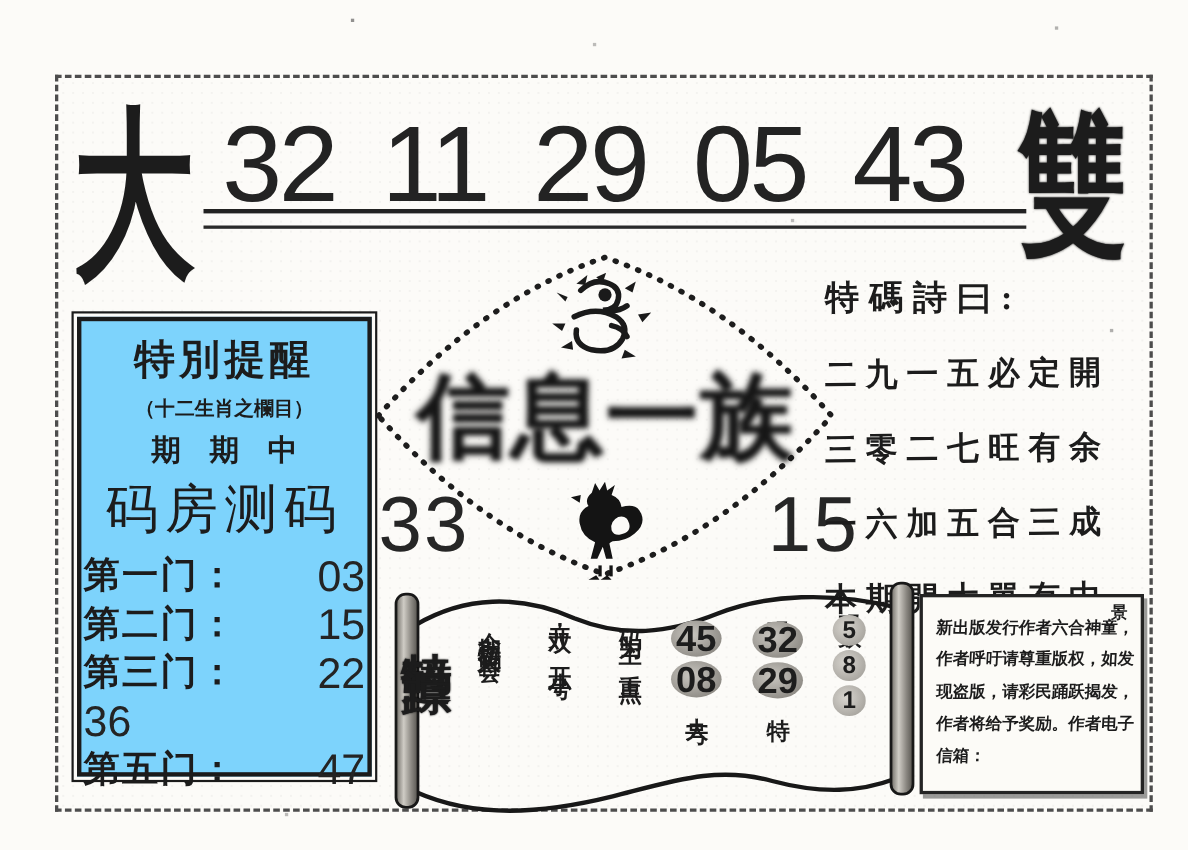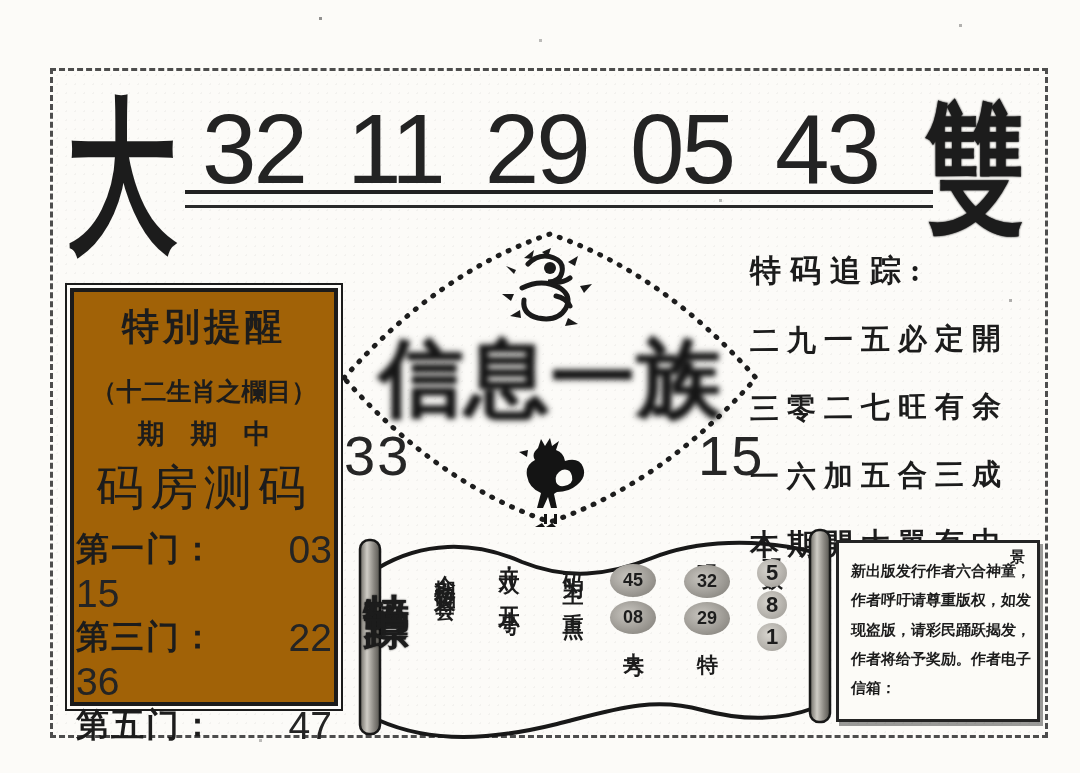--- a/index.html
+++ b/index.html
@@ -39,40 +39,40 @@
     display:flex;justify-content:space-between;align-items:flex-start;
     font-family:"Liberation Sans","DejaVu Sans",sans-serif;
     font-size:98px;line-height:1;font-weight:400;letter-spacing:-3px;color:#232323;
   }
   .rule1{position:absolute;left:185px;top:190px;width:748px;height:4px;background:#222;}
   .rule2{position:absolute;left:185px;top:205px;width:748px;height:3px;background:#2a2a2a;}
   
   .alert-box{
     position:absolute;left:70px;top:288px;width:256px;height:404px;
     border:4px solid #1b1b1b;outline:2px solid #1b1b1b;outline-offset:3px;
-    background:#a16207;text-align:center;padding:6px 2px 0 2px;
+    background:#7dd3fc;text-align:center;padding:6px 2px 0 2px;
   }
   .alert-title{font-size:37px;font-weight:800;letter-spacing:4px;margin-top:4px;}
-  .alert-sub{font-size:25px;font-weight:700;margin-top:23px;letter-spacing:0px;white-space:nowrap;}
+  .alert-sub{font-size:18px;font-weight:700;margin-top:7px;letter-spacing:0px;white-space:nowrap;}
   .alert-qqz{font-size:27px;font-weight:800;margin-top:8px;letter-spacing:26px;text-indent:26px;}
   .alert-mfcm{font-size:48px;font-weight:500;margin-top:4px;letter-spacing:6px;}
   .doors{margin-top:10px;display:flex;flex-direction:column;gap:5px;}
   .door-row{display:flex;justify-content:space-between;align-items:center;gap:8px;line-height:1;}
   .door-label{font-size:33px;font-weight:600;letter-spacing:2px;}
   .door-num{font-size:39px;font-family:"Liberation Sans","DejaVu Sans",sans-serif;color:#242424;}
   
   .lens{position:absolute;left:336px;top:226px;}
   .brand{
     position:absolute;left:356px;top:334px;width:390px;text-align:center;
     font-size:84px;line-height:1.05;font-weight:900;letter-spacing:2px;white-space:nowrap;
     color:#161616;filter:blur(2.4px);text-shadow:0 0 5px rgba(0,0,0,.75);
     font-family:"Liberation Sans","DejaVu Sans",sans-serif;
   }
   .num-33,.num-15{
-    position:absolute;top:428px;font-size:56px;line-height:1;font-weight:400;
+    position:absolute;top:442px;font-size:71px;line-height:1;font-weight:400;
     font-family:"Liberation Sans","DejaVu Sans",sans-serif;color:#262626;letter-spacing:2px;
   }
   .num-33{left:344px;}
   .num-15{left:698px;}
   .dragon{position:absolute;left:498px;top:248px;}
   .rooster{position:absolute;left:514px;top:430px;}
   
   .poem{position:absolute;left:750px;top:250px;width:292px;}
   .poem-title{font-size:31px;font-weight:800;letter-spacing:9px;white-space:nowrap;}
   .poem-line{font-size:29px;font-weight:600;letter-spacing:8px;margin-top:28px;
@@ -89,21 +89,21 @@
     position:absolute;left:18px;top:42px;writing-mode:vertical-rl;text-orientation:upright;
     font-size:34px;font-weight:900;letter-spacing:7px;line-height:1;
     transform:scaleX(1.35);transform-origin:center top;text-shadow:0 0 1.5px #000;
     font-family:"Liberation Sans","DejaVu Sans",sans-serif;
   }
   .chip{
     display:flex;align-items:center;justify-content:center;
     font-family:"Liberation Sans","DejaVu Sans",sans-serif;font-weight:700;color:#1d1d1d;
     margin:2px 0;
   }
-  .chip-lg{width:46px;height:33px;border-radius:50%;font-size:18px;
+  .chip-lg{width:46px;height:33px;border-radius:50%;font-size:33px;
     background:radial-gradient(ellipse at 40% 40%, #c9c6c0 0%, #8f8c86 75%, #6f6c66 100%);}
   .chip-sm{width:30px;height:28px;border-radius:50%;font-size:22px;
     background:radial-gradient(ellipse at 40% 40%, #d8d5cf 0%, #a6a39d 80%);}
   
   .notice{
     position:absolute;left:836px;top:540px;width:204px;height:182px;
     border:3px solid #242424;box-shadow:3px 4px 0 0 rgba(35,35,35,.45);
     background:#fcfbf7;padding:14px 10px 0 12px;box-sizing:border-box;
   }
   .notice-corner{position:absolute;right:12px;top:5px;font-size:15px;font-weight:700;}
@@ -134,20 +134,21 @@
     <div class="alert-title">特別提醒</div>
     <div class="alert-sub">（十二生肖之欄目）</div>
     <div class="alert-qqz">期期中</div>
     <div class="alert-mfcm">码房测码</div>
     <div class="doors">
       <div class="door-row">
         <span class="door-label">第一门：</span>
         <span class="door-num">03</span>
       </div>
       <div class="door-row">
+        <span class="door-label">第二门：</span>
         <span class="door-num">15</span>
       </div>
       <div class="door-row">
         <span class="door-label">第三门：</span>
         <span class="door-num">22</span>
       </div>
       <div class="door-row">
         <span class="door-num">36</span>
       </div>
       <div class="door-row">
@@ -195,21 +196,21 @@
       </g>
       <g fill="#fbfaf7">
         <path d="M48 40 q8 -2 10 6 q2 8 -8 10 q-6 1 -8 -4 q-2 -8 6 -12 z"></path>
       </g>
     </svg>
   </div>
   <div class="num-33">33</div>
   <div class="num-15">15</div>
 
   <div class="poem">
-    <div class="poem-title">特码追踪:</div>
+    <div class="poem-title">特碼詩曰:</div>
     <div class="poem-line">二九一五必定開</div>
     <div class="poem-line">三零二七旺有余</div>
     <div class="poem-line">一六加五合三成</div>
     <div class="poem-line">本期開大單有中</div>
   </div>
 
   <div class="scroll">
     <svg width="492" height="228" viewBox="0 0 492 228">
       <defs>
         <linearGradient id="rod" x1="0" y1="0" x2="1" y2="0">

